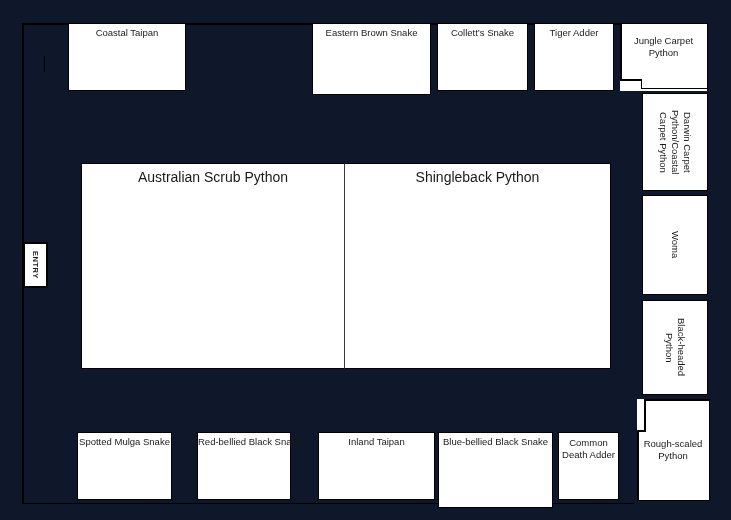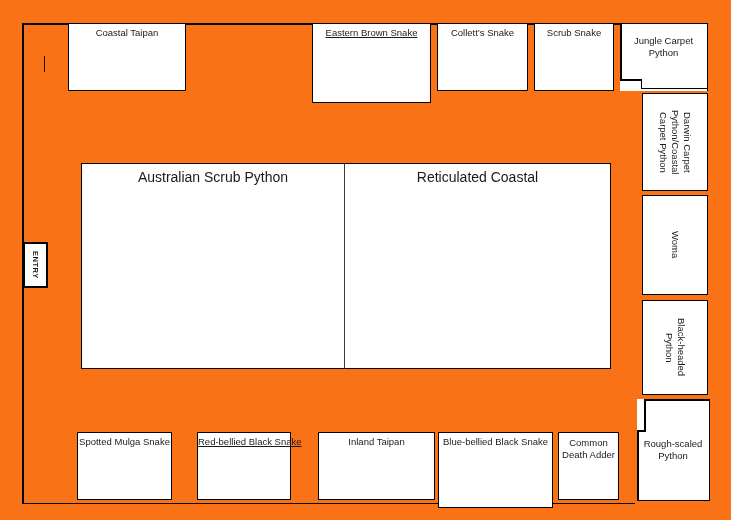--- a/index.html
+++ b/index.html
@@ -1,19 +1,19 @@
 <!DOCTYPE html>
 <html><head>
 <meta charset="utf-8">
 <style>
   html,body{margin:0;padding:0;background:#fff;}
   #canvas{
     position:relative;
     width:731px;height:520px;
-    background:#f97316;
+    background:#0f172a;
     font-family:"Liberation Sans", sans-serif;
     color:#1a1a1a;
     overflow:hidden;
   }
   .wall{position:absolute;background:#000;}
   .box{
     position:absolute;
     box-sizing:border-box;
     border:1.5px solid #000;
     background:#fff;
@@ -39,21 +39,21 @@
   #door-tick{left:43.5px;top:56px;width:1.5px;height:16px;}
   
   #entry-box{
     left:23px;top:242px;width:25px;height:46px;
     border-width:2px;
     font-size:7.5px;font-weight:600;letter-spacing:0.5px;
   }
   
   #box-coastal{left:68px;top:23px;width:118px;height:68px;}
   #box-goldfield{left:191px;top:23px;width:117px;height:68px;}
-  #box-eastern{left:312px;top:23px;width:119px;height:80px;text-decoration:underline;}
+  #box-eastern{left:312px;top:23px;width:119px;height:72px;}
   #box-collett{left:437px;top:23px;width:91px;height:68px;}
   #box-tiger{left:534px;top:23px;width:80px;height:68px;}
   
   #box-jungle{
     left:620px;top:23px;width:88px;height:68px;
     border-left:none;border-bottom:none;
   }
   #box-jungle .lbl{width:80px;margin:11px auto 16px;}
   
   #box-darwin{left:642px;top:93px;width:66px;height:98px;}
@@ -65,21 +65,21 @@
   #box-rough{
     left:637px;top:399px;width:73px;height:102px;
     border-left:none;border-top:none;
   }
   #box-rough .lbl{width:62px;margin:0 auto;}
   
   #box-scrub{left:81px;top:163px;width:264px;height:206px;border-right:1px solid #3a3a3a;}
   #box-reticulated{left:345px;top:163px;width:266px;height:206px;border-left:none;}
   
   #box-spotted{left:77px;top:432px;width:95px;height:68px;}
-  #box-redbellied{left:197px;top:432px;width:94px;height:68px;text-decoration:underline;}
+  #box-redbellied{left:197px;top:432px;width:94px;height:68px;}
   #box-inland{left:318px;top:432px;width:117px;height:68px;}
   #box-bluebellied{left:438px;top:432px;width:115px;height:76px;}
   #box-deathadder{left:558px;top:432px;width:61px;height:68px;}
   #box-deathadder .lbl{width:56px;margin:4px auto 0;}
 </style>
 </head>
 <body>
 
 <div id="canvas">
 
@@ -95,21 +95,21 @@
   <div class="box" id="box-coastal">
     <div class="top-label nowrap">Coastal Taipan</div>
   </div>
   <div class="box" id="box-eastern">
     <div class="top-label nowrap">Eastern Brown Snake</div>
   </div>
   <div class="box" id="box-collett">
     <div class="top-label nowrap">Collett’s Snake</div>
   </div>
   <div class="box" id="box-tiger">
-    <div class="top-label nowrap">Scrub Snake</div>
+    <div class="top-label nowrap">Tiger Adder</div>
   </div>
 
   <div class="box" id="box-jungle">
     <div class="seg" style="left:0;top:0;width:1.5px;height:55px;"></div>
     <div class="seg" style="left:0;top:55px;width:22px;height:1.5px;"></div>
     <div class="seg" style="left:20.5px;top:55px;width:1.5px;height:10px;"></div>
     <div class="seg" style="left:20.5px;top:63.5px;width:66px;height:1.5px;"></div>
     <div class="lbl">Jungle Carpet Python</div>
   </div>
 
@@ -128,21 +128,21 @@
     <div class="seg" style="left:7px;top:0;width:1.5px;height:32px;"></div>
     <div class="seg" style="left:0;top:31px;width:8.5px;height:1.5px;"></div>
     <div class="seg" style="left:0;top:31px;width:1.5px;height:71px;"></div>
     <div class="lbl">Rough-scaled Python</div>
   </div>
 
   <div class="box center-box" id="box-scrub">
     <div class="top-label nowrap">Australian Scrub Python</div>
   </div>
   <div class="box center-box" id="box-reticulated">
-    <div class="top-label nowrap">Reticulated Coastal</div>
+    <div class="top-label nowrap">Shingleback Python</div>
   </div>
 
   <div class="box" id="box-spotted">
     <div class="top-label nowrap">Spotted Mulga Snake</div>
   </div>
   <div class="box" id="box-redbellied">
     <div class="top-label nowrap">Red-bellied Black Snake</div>
   </div>
   <div class="box" id="box-inland">
     <div class="top-label nowrap">Inland Taipan</div>

